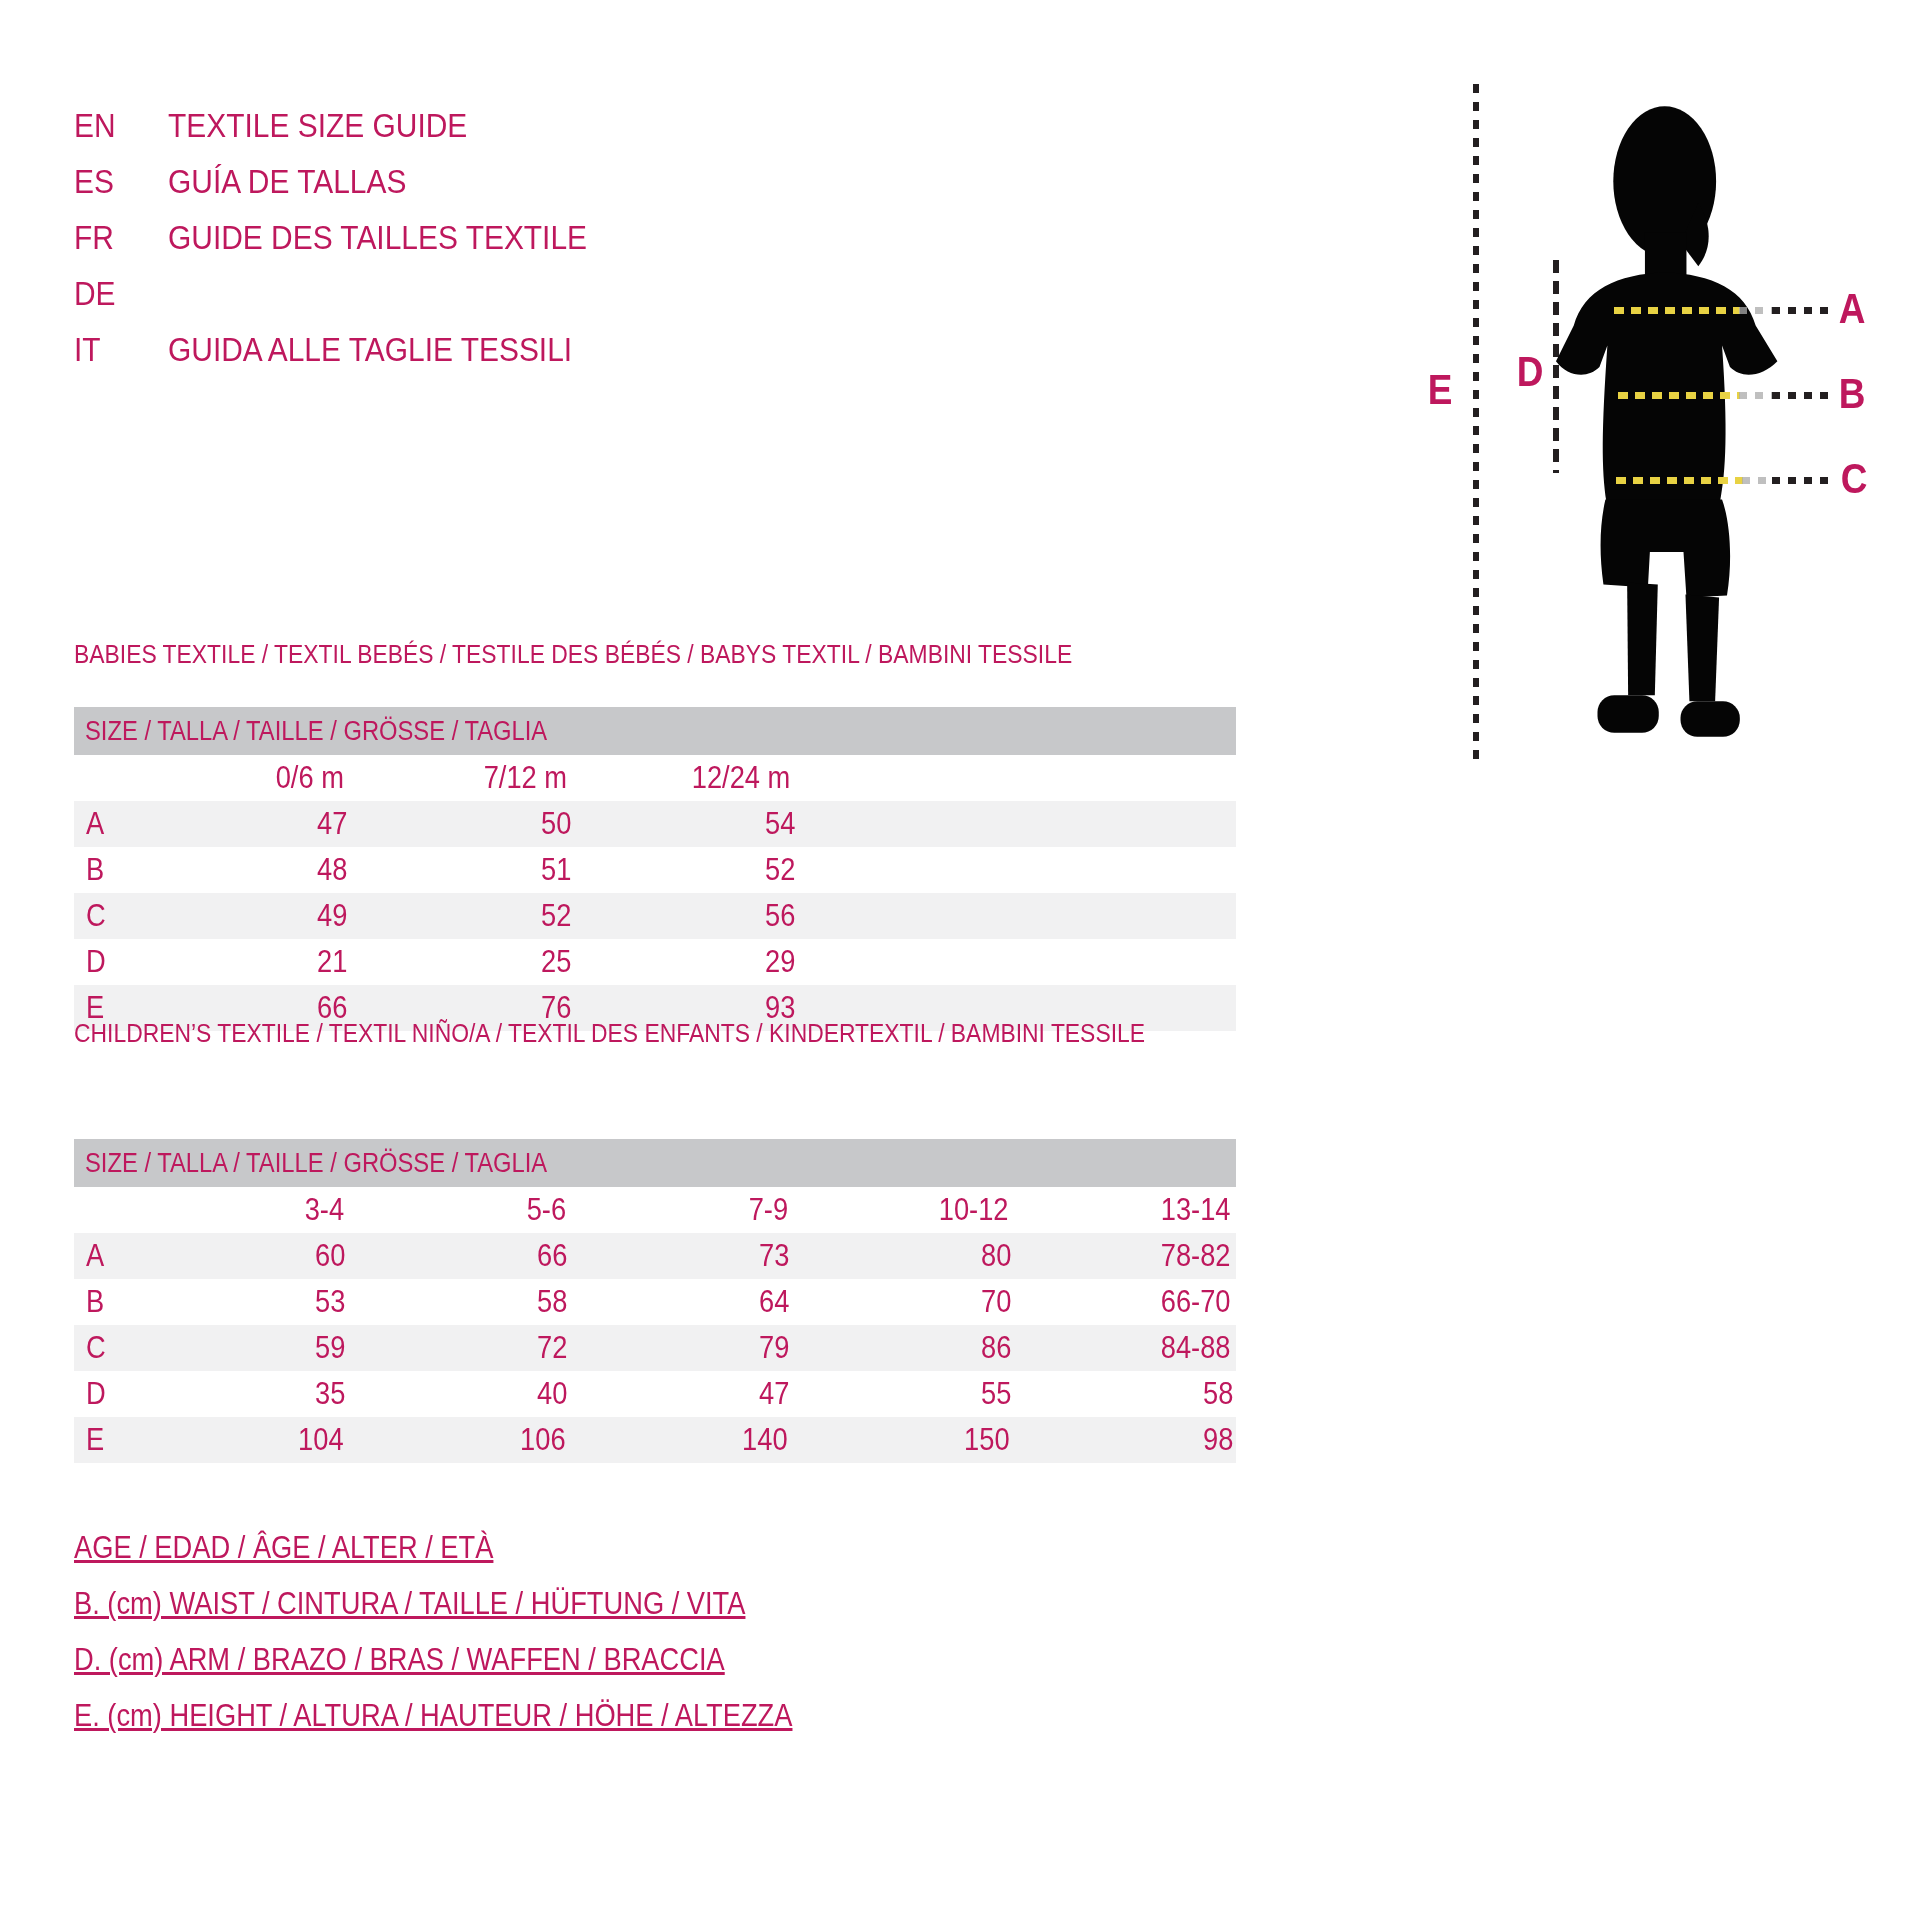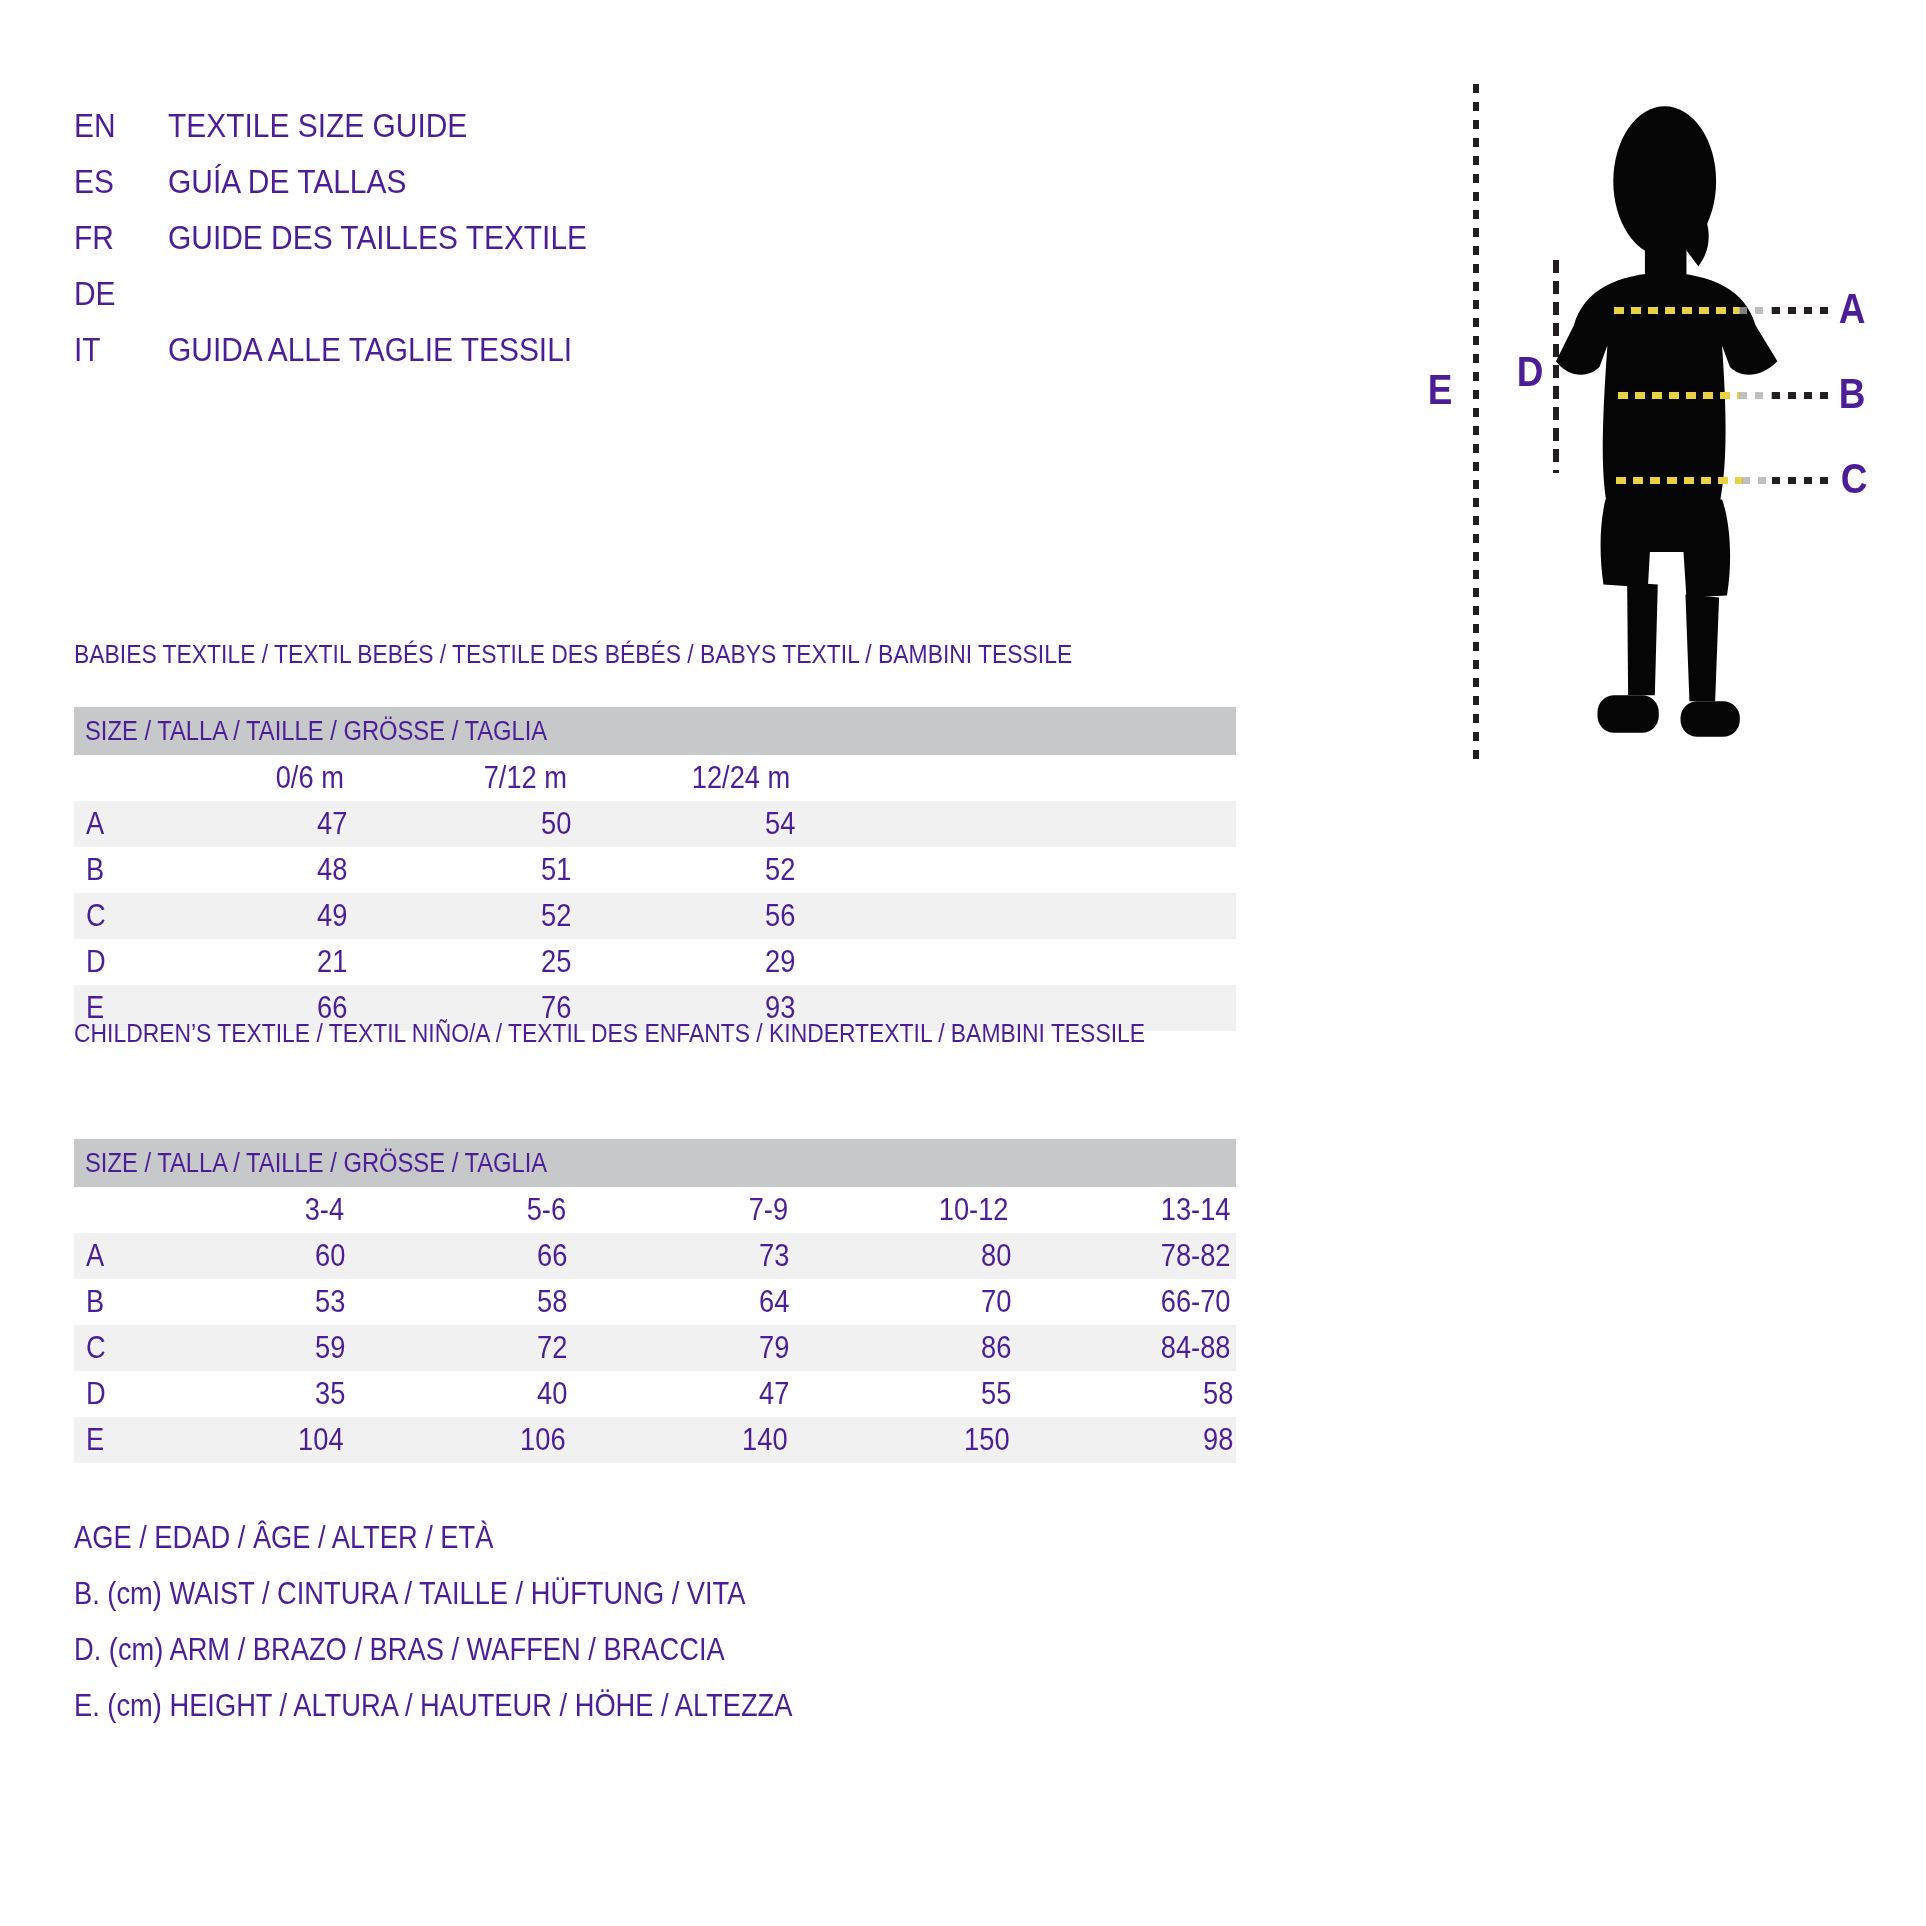--- a/index.html
+++ b/index.html
@@ -1,18 +1,18 @@
 <!DOCTYPE html>
 <html><head>
 <meta charset="utf-8">
 <style>
   html,body{margin:0;padding:0;background:#fff;}
   .canvas{
     position:relative;width:1927px;height:1927px;background:#ffffff;
-    font-family:"Liberation Sans","DejaVu Sans",sans-serif;color:#4c1d95;overflow:hidden;
+    font-family:"Liberation Sans","DejaVu Sans",sans-serif;color:#be185d;overflow:hidden;
   }
   .cxl{display:inline-block;transform:scaleX(.88);transform-origin:0 50%;white-space:nowrap;}
   .cx {display:inline-block;transform:scaleX(.88);transform-origin:50% 50%;white-space:nowrap;}
 
   
   .lang-block{position:absolute;left:74px;top:97px;}
   .lang-row{display:flex;height:56px;align-items:center;font-size:34px;}
   .lang-code{width:94px;flex:0 0 94px;}
   
   .sec-heading{position:absolute;left:74px;font-size:26px;}
@@ -20,21 +20,21 @@
   .tbl{position:absolute;left:74px;width:1162px;}
   .tbl-bar{height:48px;background:#c7c8ca;font-size:27px;line-height:48px;padding-left:11px;box-sizing:border-box;}
   .tbl-row{display:flex;height:46px;align-items:center;font-size:31px;}
   .tbl-row.band{background:#f1f1f2;}
   .cell-letter{flex:0 0 51px;padding-left:12px;box-sizing:border-box;}
   .cell-v{text-align:right;}
   .tbl-babies .cell-v{flex:0 0 224px;}
   .tbl-children .cell-v{flex:0 0 222px;}
   
   .legend{position:absolute;left:74px;top:1520px;}
-  .legend-line{height:56px;display:flex;font-size:31px;}
+  .legend-line{height:56px;display:flex;align-items:center;font-size:31px;text-decoration:underline;}
   
   .vdash-e{position:absolute;left:1473px;top:84px;width:6px;height:676px;
     background:repeating-linear-gradient(180deg,#231f20 0 9px,transparent 9px 18px);}
   .vdash-d{position:absolute;left:1553px;top:260px;width:6px;height:213px;
     background:repeating-linear-gradient(180deg,#231f20 0 13px,transparent 13px 21px);}
   .meas-label{position:absolute;font-size:42px;font-weight:700;}
   .hseg{position:absolute;height:7px;}
   .seg-yellow{background:repeating-linear-gradient(90deg,#e8d243 0 10px,transparent 10px 17px);}
   .seg-fade{background:repeating-linear-gradient(90deg,#aaaaaa 0 8px,transparent 8px 16px);opacity:.75;}
   .seg-black{background:repeating-linear-gradient(90deg,#231f20 0 8px,transparent 8px 16px);}

